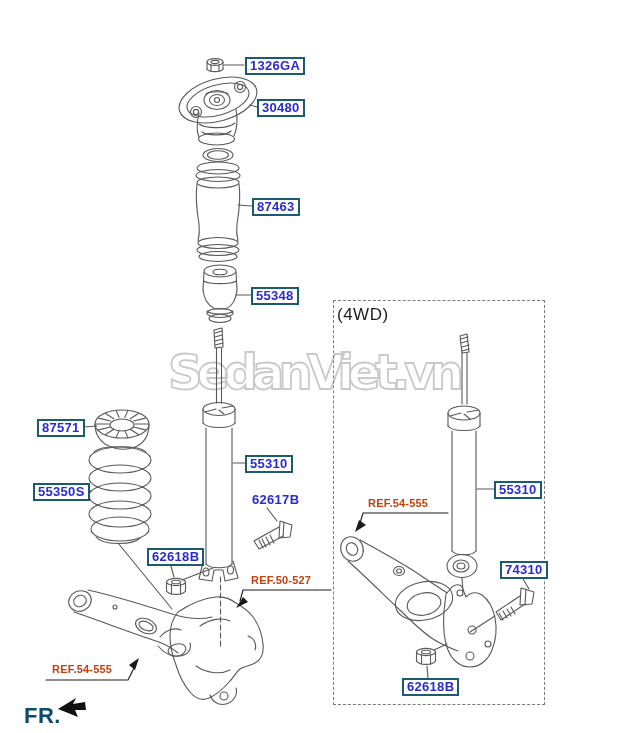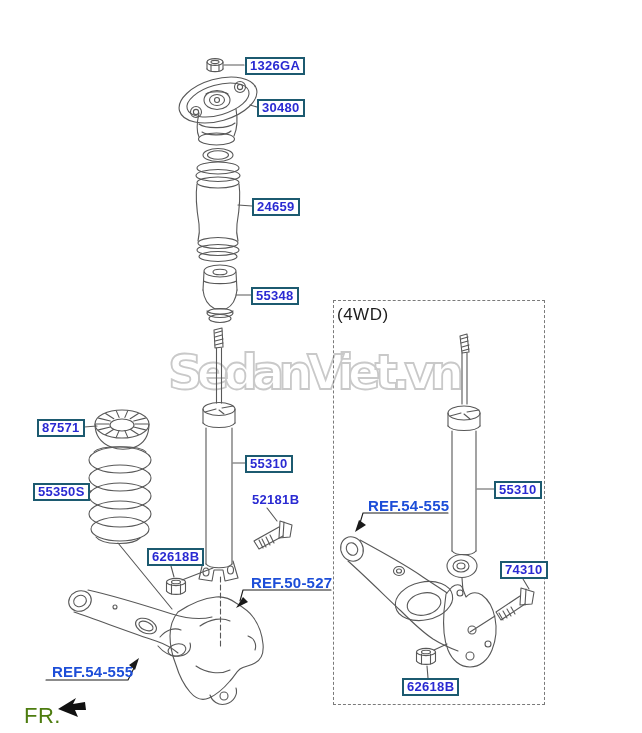--- a/index.html
+++ b/index.html
@@ -13,34 +13,34 @@
     border:2px solid #1c5a70;background:#ffffff;
     color:#2a2ad2;font-weight:bold;font-size:13px;line-height:14px;
     padding:0 3px;display:flex;align-items:center;justify-content:center;
     letter-spacing:.3px;white-space:nowrap;cursor:pointer;
   }
   .ptext{
     position:absolute;color:#2a2ad2;font-weight:bold;font-size:13px;
     white-space:nowrap;letter-spacing:.3px;cursor:pointer;
   }
   .reflabel{
-    position:absolute;color:#1d4ed8;font-weight:bold;font-size:15px;
+    position:absolute;color:#c2410c;font-weight:bold;font-size:11px;
     white-space:nowrap;letter-spacing:.2px;cursor:pointer;
   }
   .panel4wd{
     position:absolute;left:333px;top:300px;width:212px;height:405px;
     border:1px dashed #7a7a7a;box-sizing:border-box;
   }
   .fwdtag{
     position:absolute;left:337px;top:305px;color:#1d1d1d;
     font-size:17px;letter-spacing:.5px;white-space:nowrap;
   }
   .frtag{
-    position:absolute;left:24px;top:703px;color:#4d7c0f;
-    font-size:22px;font-weight:normal;letter-spacing:.5px;white-space:nowrap;
+    position:absolute;left:24px;top:703px;color:#0c4a6e;
+    font-size:22px;font-weight:bold;letter-spacing:.5px;white-space:nowrap;
   }
 </style>
 </head>
 <body>
 
 <div class="stage">
 
   <svg class="art" width="642" height="733" viewBox="0 0 642 733">
 
     <text x="168" y="389" textLength="296" font-size="48" font-weight="bold" font-family="DejaVu Sans, sans-serif" fill="none" stroke="#c9c9c9" stroke-width="1.8">SedanViet.vn</text>
@@ -242,31 +242,31 @@
 
       <path fill="#111" stroke="none" d="M58,709 L76,698 L73,704 L85,702 L86,710 L75,710 L78,717 Z"></path>
     </g>
   </svg>
 
   <div class="panel4wd"></div>
   <div class="fwdtag">(4WD)</div>
 
   <div class="plabel" style="left:245px;top:57px">1326GA</div>
   <div class="plabel" style="left:257px;top:99px">30480</div>
-  <div class="plabel" style="left:252px;top:198px">24659</div>
+  <div class="plabel" style="left:252px;top:198px">87463</div>
   <div class="plabel" style="left:251px;top:287px">55348</div>
   <div class="plabel" style="left:37px;top:419px">87571</div>
   <div class="plabel" style="left:33px;top:483px">55350S</div>
   <div class="plabel" style="left:245px;top:455px">55310</div>
   <div class="plabel" style="left:147px;top:548px">62618B</div>
   <div class="plabel" style="left:494px;top:481px">55310</div>
   <div class="plabel" style="left:500px;top:561px">74310</div>
   <div class="plabel" style="left:402px;top:678px">62618B</div>
 
-  <div class="ptext" style="left:252px;top:492px">52181B</div>
+  <div class="ptext" style="left:252px;top:492px">62617B</div>
 
   <div class="reflabel" style="left:251px;top:574px">REF.50-527</div>
   <div class="reflabel" style="left:52px;top:663px">REF.54-555</div>
   <div class="reflabel" style="left:368px;top:497px">REF.54-555</div>
 
   <div class="frtag">FR.</div>
 
 </div>
 
 </body></html>

